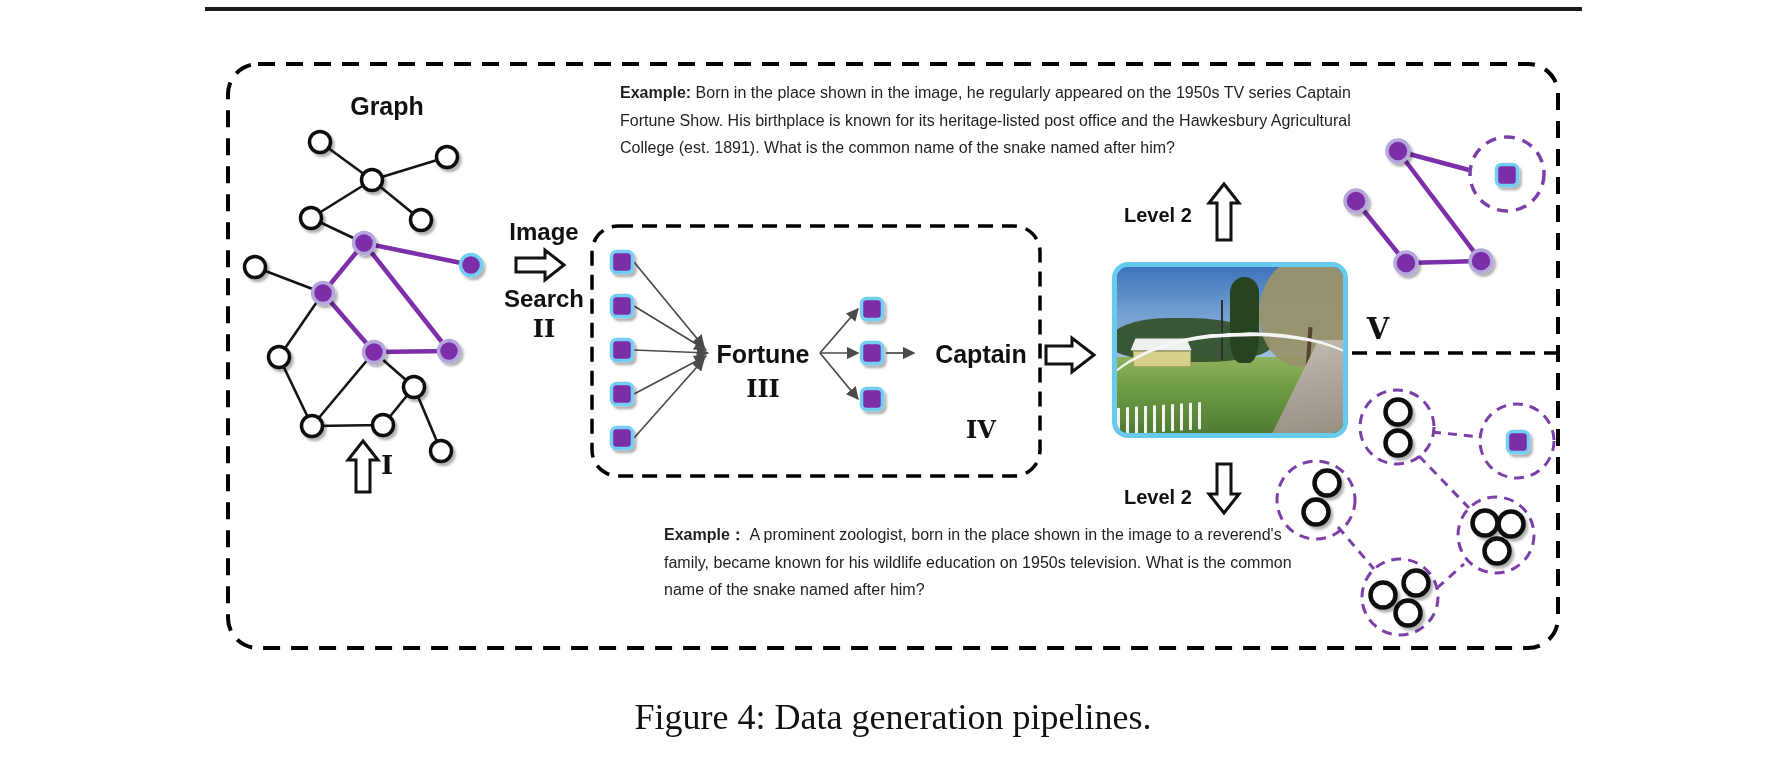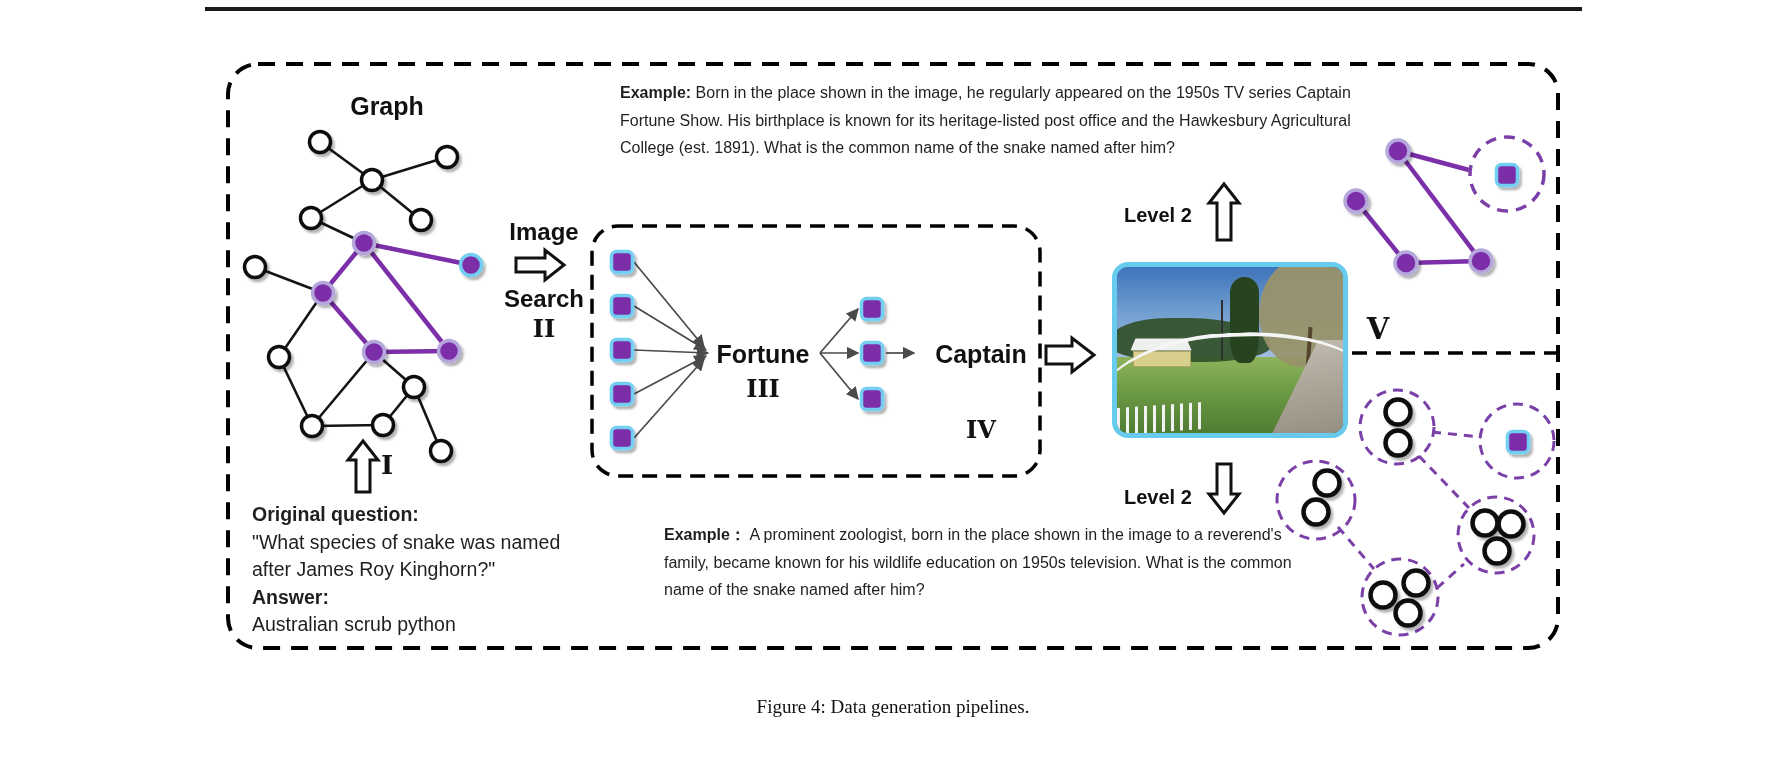--- a/index.html
+++ b/index.html
@@ -7,21 +7,21 @@
          font-family:"Liberation Sans",sans-serif;color:#1c1c1c;}
   #diagram-svg{position:absolute;left:0;top:0;z-index:1;}
   .txt{position:absolute;z-index:3;}
   .b{font-weight:bold;}
   .para{font-size:16px;line-height:27.5px;color:#1f1f1f;}
   .biglabel{font-size:25px;font-weight:bold;color:#111;}
   .midlabel{font-size:24px;font-weight:bold;text-align:center;color:#111;}
   .lvllabel{font-size:20px;font-weight:bold;color:#111;}
   .numeral{font-family:"DejaVu Serif","Liberation Serif",serif;font-weight:bold;
            font-size:24px;text-align:center;color:#111;}
-  .caption{font-family:"Liberation Serif",serif;font-size:19px;color:#111;
+  .caption{font-family:"Liberation Serif",serif;font-size:36px;color:#111;
            width:100%;text-align:center;}
   .oq{font-size:19.5px;line-height:27.5px;color:#1f1f1f;}
   
   .photo{position:absolute;left:1112px;top:262px;width:226px;height:166px;z-index:2;
          border:5px solid #67cbee;border-radius:16px;overflow:hidden;background:#4679bd;}
   .photo *{position:absolute;}
   .ph-sky{left:0;top:0;right:0;height:58%;background:linear-gradient(180deg,#3f74ba,#6f9ccf 45%,#a7c3e2 100%);}
   .ph-grass{left:0;right:0;bottom:0;height:46%;background:linear-gradient(180deg,#8fb25c,#6d9a44 45%,#4f7c32);}
   .ph-treeline{left:-4%;top:31%;width:72%;height:26%;background:#31512a;opacity:.93;
                border-radius:40% 55% 45% 50%/60% 70% 40% 45%;}
@@ -163,26 +163,20 @@
   <div class="txt midlabel" style="left:918px;top:340px;width:126px;font-size:25px;">Captain</div>
   <div class="txt numeral" style="left:918px;top:372px;width:126px;margin-top:43px;">IV</div>
 
   <div class="txt numeral" style="left:372px;top:450px;width:30px;font-size:26px;">I</div>
 
   <div class="txt lvllabel" style="left:1124px;top:204px;">Level 2</div>
   <div class="txt lvllabel" style="left:1124px;top:486px;">Level 2</div>
 
   <div class="txt numeral" style="left:1358px;top:312px;width:40px;font-size:29px;">V</div>
 
-  <div class="txt oq" style="left:252px;top:501px;width:322px;">
-    <div class="b">Original question:</div>
-    <div>"What species of snake was named after James Roy Kinghorn?"</div>
-    <div class="b">Answer:</div>
-    <div>Australian scrub python</div>
-  </div>
 
   <div class="txt para" style="left:620px;top:521px;width:660px;margin-left:44px;"><span class="b">Example：</span>
     <span>A prominent zoologist, born in the place shown in the image to a reverend's family, became known for his wildlife education on 1950s television. What is the common name of the snake named after him?</span></div>
 
   <div class="txt caption" style="left:0;top:696px;">Figure 4: Data generation pipelines.</div>
 
   <div class="photo">
     <div class="ph-sky"></div>
     <div class="ph-grass"></div>
     <div class="ph-treeline"></div>

